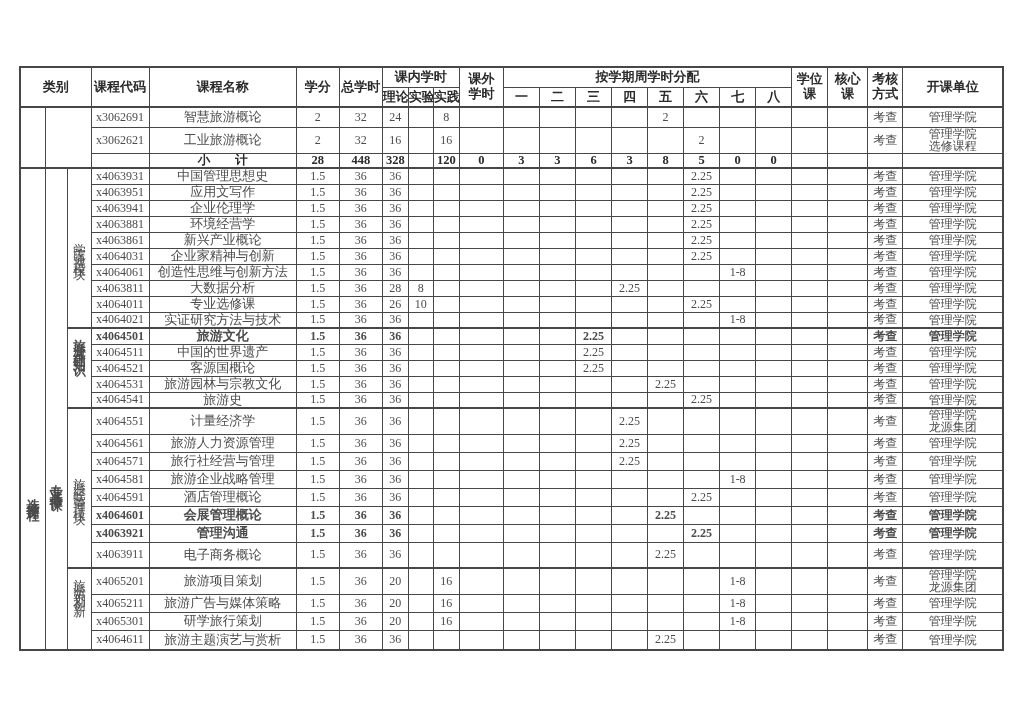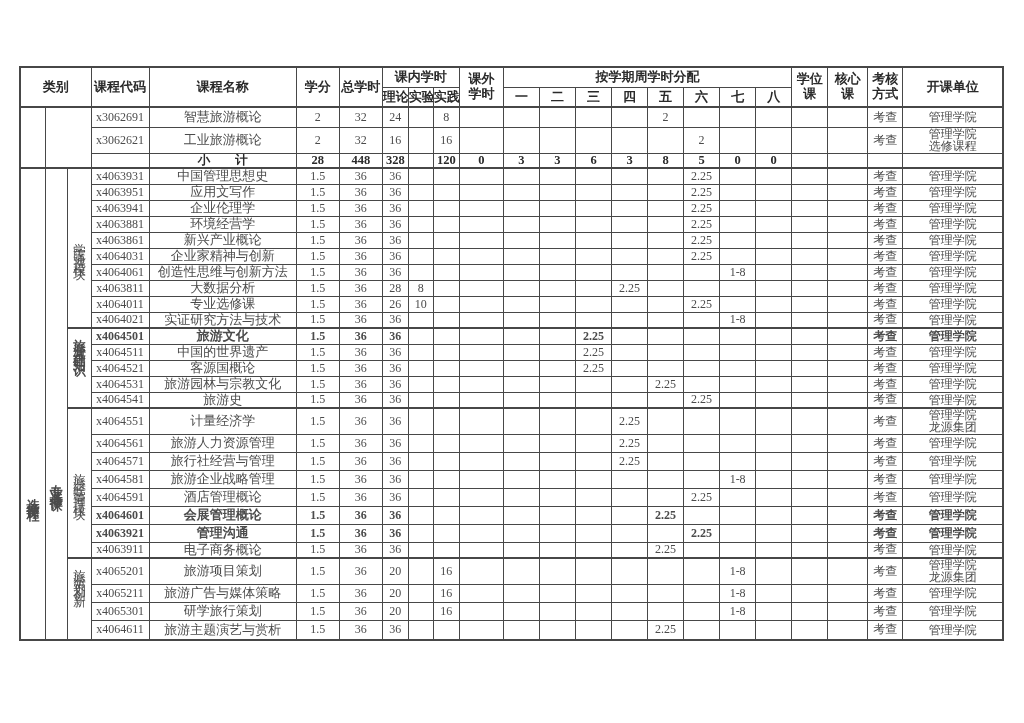--- a/index.html
+++ b/index.html
@@ -727,21 +727,21 @@
           <td>2.25</td>
           <td></td>
           <td></td>
           <td></td>
           <td></td>
           <td>考查</td>
           <td class="unit">
             <div>管理学院</div>
           </td>
         </tr>
-        <tr style="height: 16px; margin-left: 24px;">
+        <tr style="height: 26px; margin-left: 24px;">
           <td>x4063911</td>
           <td class="name">电子商务概论</td>
           <td>1.5</td>
           <td>36</td>
           <td>36</td>
           <td></td>
           <td></td>
           <td></td>
           <td></td>
           <td></td>

